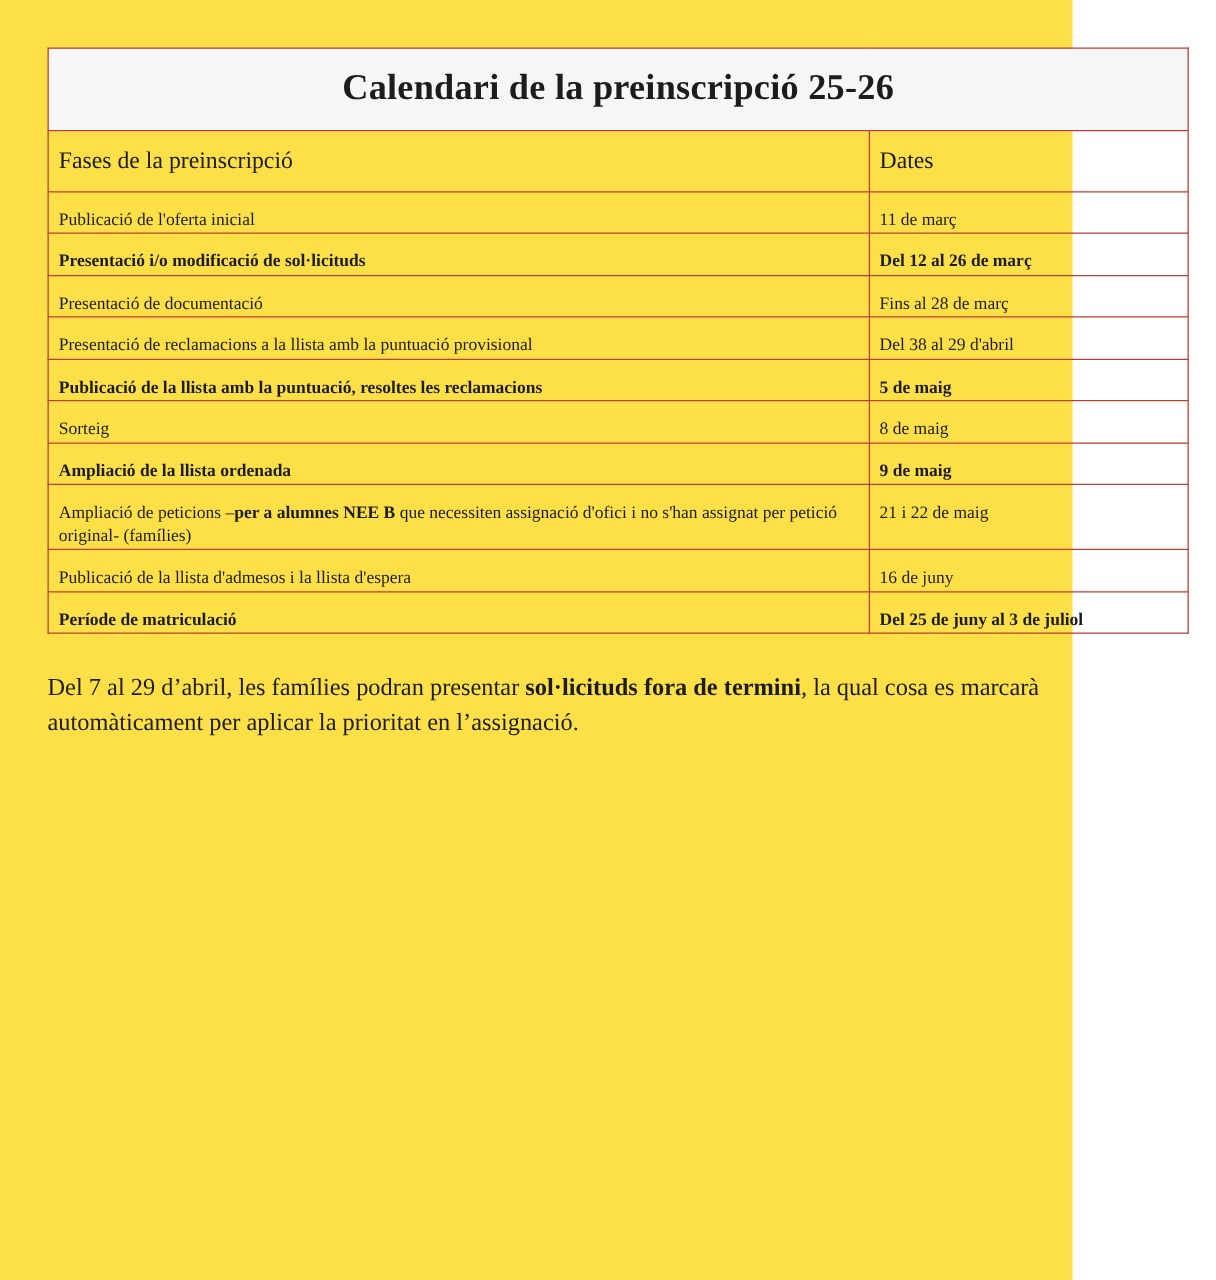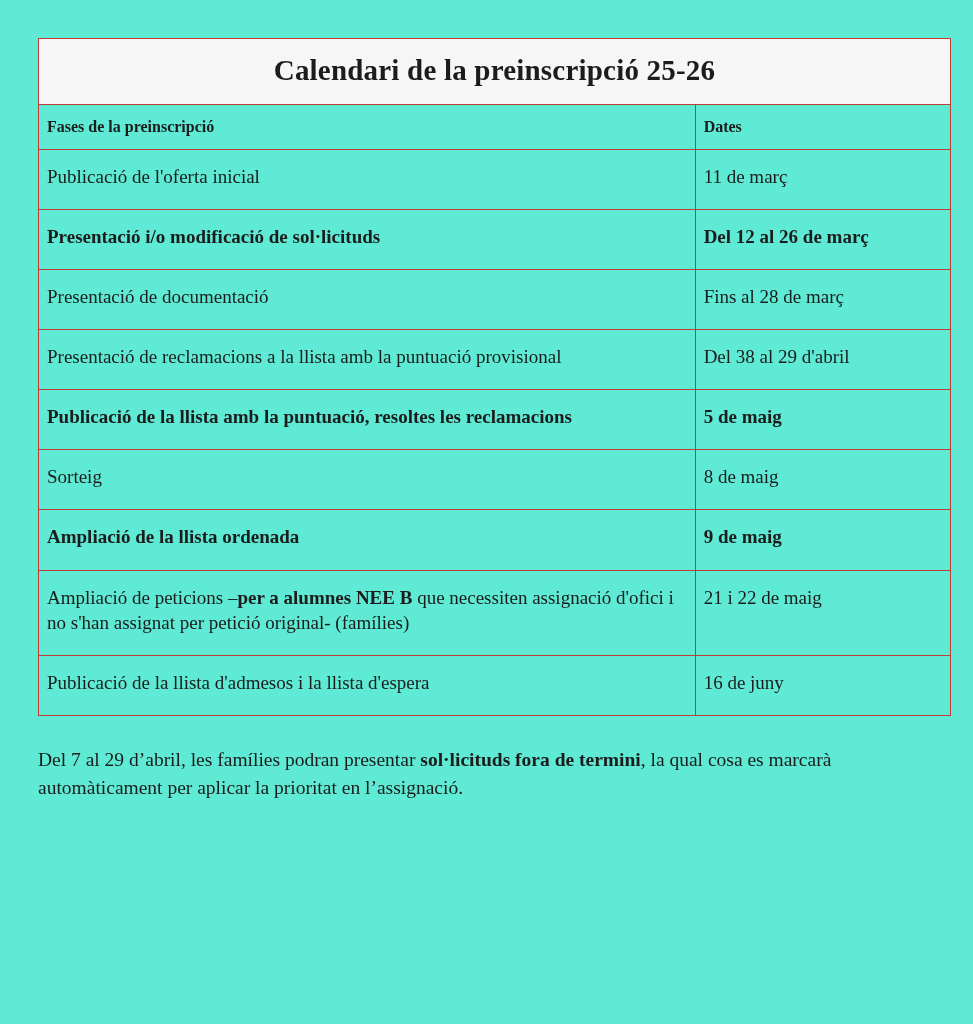--- a/index.html
+++ b/index.html
@@ -2,50 +2,50 @@
 <html><head>
 <meta charset="utf-8">
 <style>
   * { margin: 0; padding: 0; box-sizing: border-box; }
   html, body {
     background: #ffffff;
     font-family: "Liberation Serif", "DejaVu Serif", serif;
     color: #1c1c1c;
   }
   .page {
-    width: 973px;
+    width: 858px;
     height: 1024px;
-    background: #5eead4;
+    background: #fde047;
     padding: 38px 22px 0 38px;
   }
   table.calendar {
     border-collapse: collapse;
     width: 913px;
     table-layout: fixed;
   }
   table.calendar, table.calendar th, table.calendar td {
     border: 1.5px solid #bf3d32;
   }
   th.title-cell {
     background: #f6f6f6;
     text-align: center;
     font-size: 29px;
     font-weight: bold;
     padding: 15px 10px 17px 10px;
     letter-spacing: 0.2px;
   }
   th.col-header {
     text-align: left;
-    font-size: 16px;
-    font-weight: bold;
+    font-size: 19px;
+    font-weight: normal;
     padding: 13px 10px 13px 8px;
   }
   td {
-    font-size: 19px;
-    padding: 14px 10px 20px 8px;
+    font-size: 14px;
+    padding: 14px 10px 0 8px;
     vertical-align: top;
     line-height: 1.32;
   }
   col.phase-col { width: 72%; }
   col.date-col  { width: 28%; }
   tr.bold-row td { font-weight: bold; }
   .bold { font-weight: bold; }
   .footer-note {
     margin-top: 30px;
     font-size: 19.5px;
@@ -102,18 +102,22 @@
           <td>9 de maig</td>
         </tr>
         <tr>
           <td><span>Ampliació de peticions –</span><span class="bold">per a alumnes NEE B</span><span> que necessiten assignació d'ofici i no s'han assignat per petició original- (famílies)</span></td>
           <td>21 i 22 de maig</td>
         </tr>
         <tr>
           <td><span>Publicació de la llista d'admesos i la llista d'espera</span></td>
           <td>16 de juny</td>
         </tr>
+        <tr class="bold-row">
+          <td><span class="bold">Període de matriculació</span></td>
+          <td>Del 25 de juny al 3 de juliol</td>
+        </tr>
       </tbody>
   </table>
 
   <p class="footer-note"><span>Del 7 al 29 d’abril, les famílies podran presentar </span><span class="bold">sol·licituds fora de termini</span><span>, la qual cosa es marcarà automàticament per aplicar la prioritat en l’assignació.</span></p>
 
 </div>
 
 </body></html>

